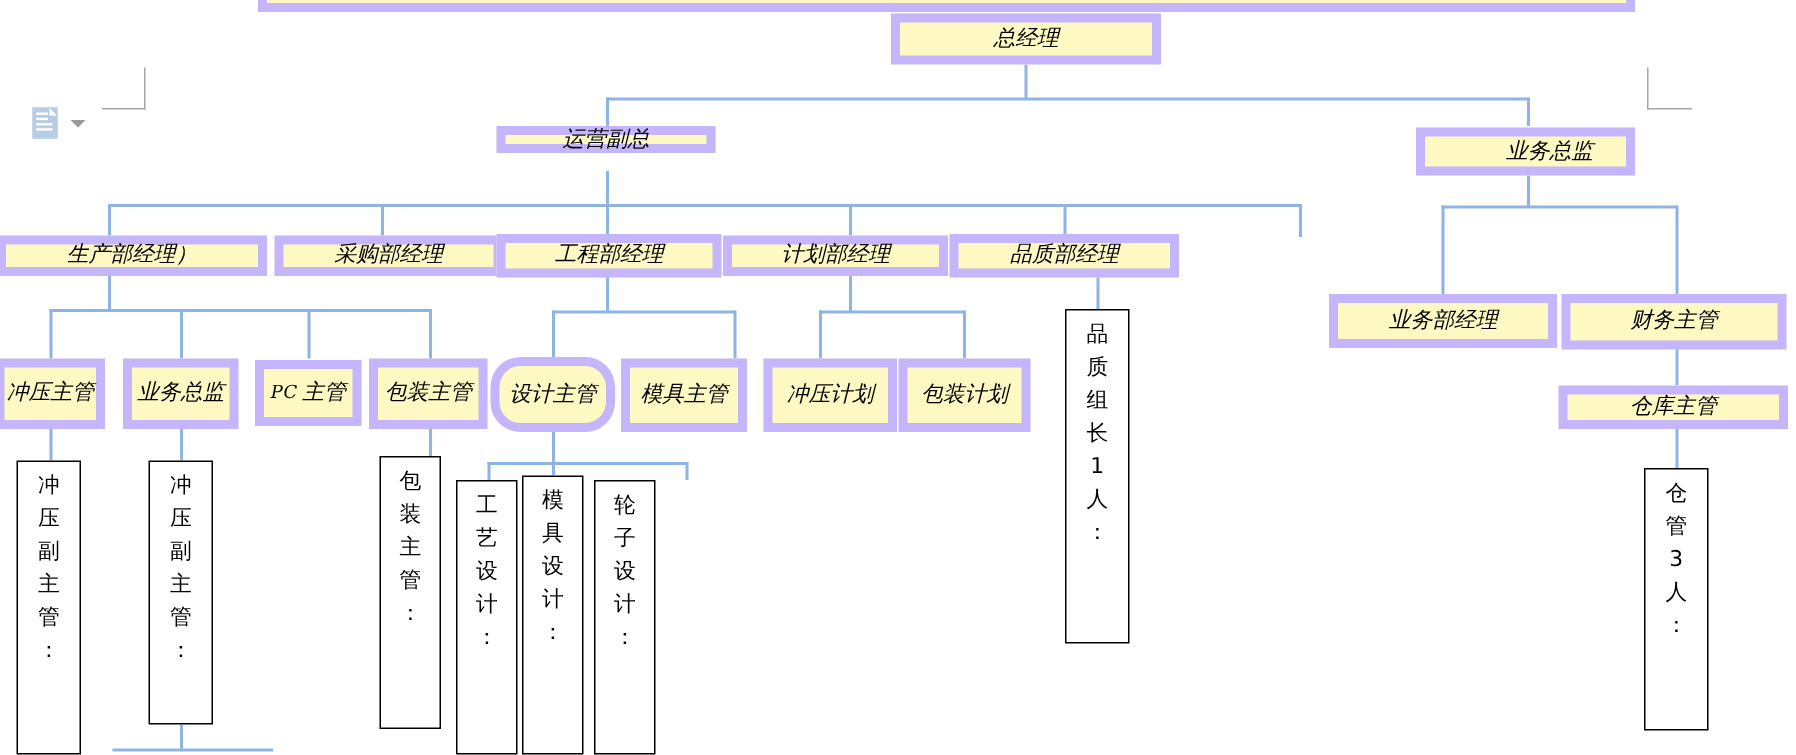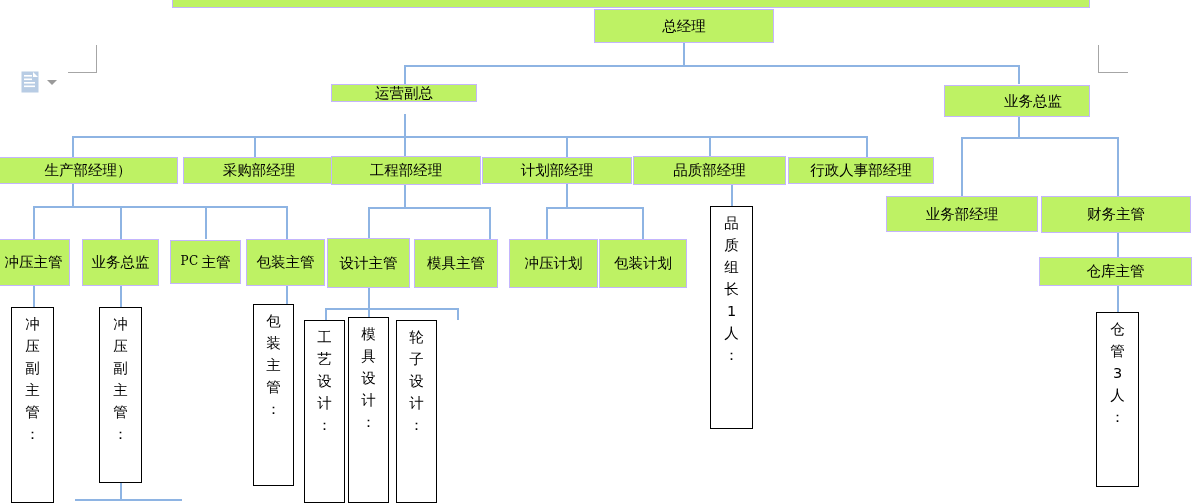--- a/index.html
+++ b/index.html
@@ -1,22 +1,22 @@
 <!DOCTYPE html>
 <html><head>
 <meta charset="utf-8">
 <style>
   html,body{margin:0;padding:0;background:#ffffff;}
   body{width:1197px;height:503px;position:relative;overflow:hidden;
        font-family:"DejaVu Sans","Liberation Sans",sans-serif;}
   #canvas{position:absolute;left:0;top:0;width:1197px;height:503px;}
 
-  .box{position:absolute;box-sizing:border-box;border:1px solid #c4b5fd;
-       background:#bef264;display:flex;align-items:center;justify-content:center;
-       font-size:14.5px;color:#000000;line-height:1.15;z-index:5;}
+  .box{position:absolute;box-sizing:border-box;border:6px solid #c4b5fd;
+       background:#fef9c3;display:flex;align-items:center;justify-content:center;
+       font-size:14.5px;color:#000000;line-height:1.15;z-index:5;font-style:italic;}
 
   .vbox{position:absolute;box-sizing:border-box;border:1px solid #000000;
         background:#ffffff;display:flex;align-items:flex-start;justify-content:center;
         padding-top:5px;font-size:14.5px;color:#000000;z-index:5;}
   .vtext{display:block;width:1em;text-align:center;}
   .vtext span{display:block;line-height:1.52;}
 
   .conn{position:absolute;background:#8EB4E3;z-index:1;}
   .vline{width:1.6px;}
   .hline{height:1.6px;}
@@ -114,31 +114,30 @@
   <div class="box" style="left:594px;top:9px;width:180px;height:34px;">总经理</div>
 
   <div class="box" style="left:331px;top:84px;width:146px;height:18px;">运营副总</div>
   <div class="box" style="left:944px;top:85px;width:146px;height:32px;padding-left:32px;">业务总监</div>
 
   <div class="box" style="left:-2px;top:157px;width:180px;height:27px;">生产部经理）</div>
   <div class="box" style="left:183px;top:157px;width:152px;height:27px;">采购部经理</div>
   <div class="box" style="left:331px;top:156px;width:150px;height:29px;">工程部经理</div>
   <div class="box" style="left:482px;top:157px;width:150px;height:27px;">计划部经理</div>
   <div class="box" style="left:633px;top:156px;width:153px;height:29px;">品质部经理</div>
-  <div class="box" style="left:788px;top:157px;width:146px;height:27px;">行政人事部经理</div>
 
   <div class="box" style="left:-3px;top:239px;width:73px;height:47px;">冲压主管</div>
   <div class="box" style="left:82px;top:239px;width:77px;height:47px;">业务总监</div>
   <div class="box" style="left:170px;top:240px;width:71px;height:44px;">
     <span class="pc-lbl">PC</span>
       <span>主管</span>
   </div>
   <div class="box" style="left:246px;top:239px;width:79px;height:47px;">包装主管</div>
 
-  <div class="box" style="left:327px;top:238px;width:83px;height:50px;">设计主管</div>
+  <div class="box" style="left:327px;top:238px;width:83px;height:50px;border-radius:20px;">设计主管</div>
   <div class="box" style="left:414px;top:239px;width:84px;height:49px;">模具主管</div>
 
   <div class="box" style="left:599px;top:239px;width:88px;height:49px;">包装计划</div>
   <div class="box" style="left:509px;top:239px;width:89px;height:49px;">冲压计划</div>
 
   <div class="vbox" style="left:710px;top:206px;width:43px;height:223px;">
     <span class="vtext">
       <span>品</span>
       <span>质</span>
       <span>组</span>

